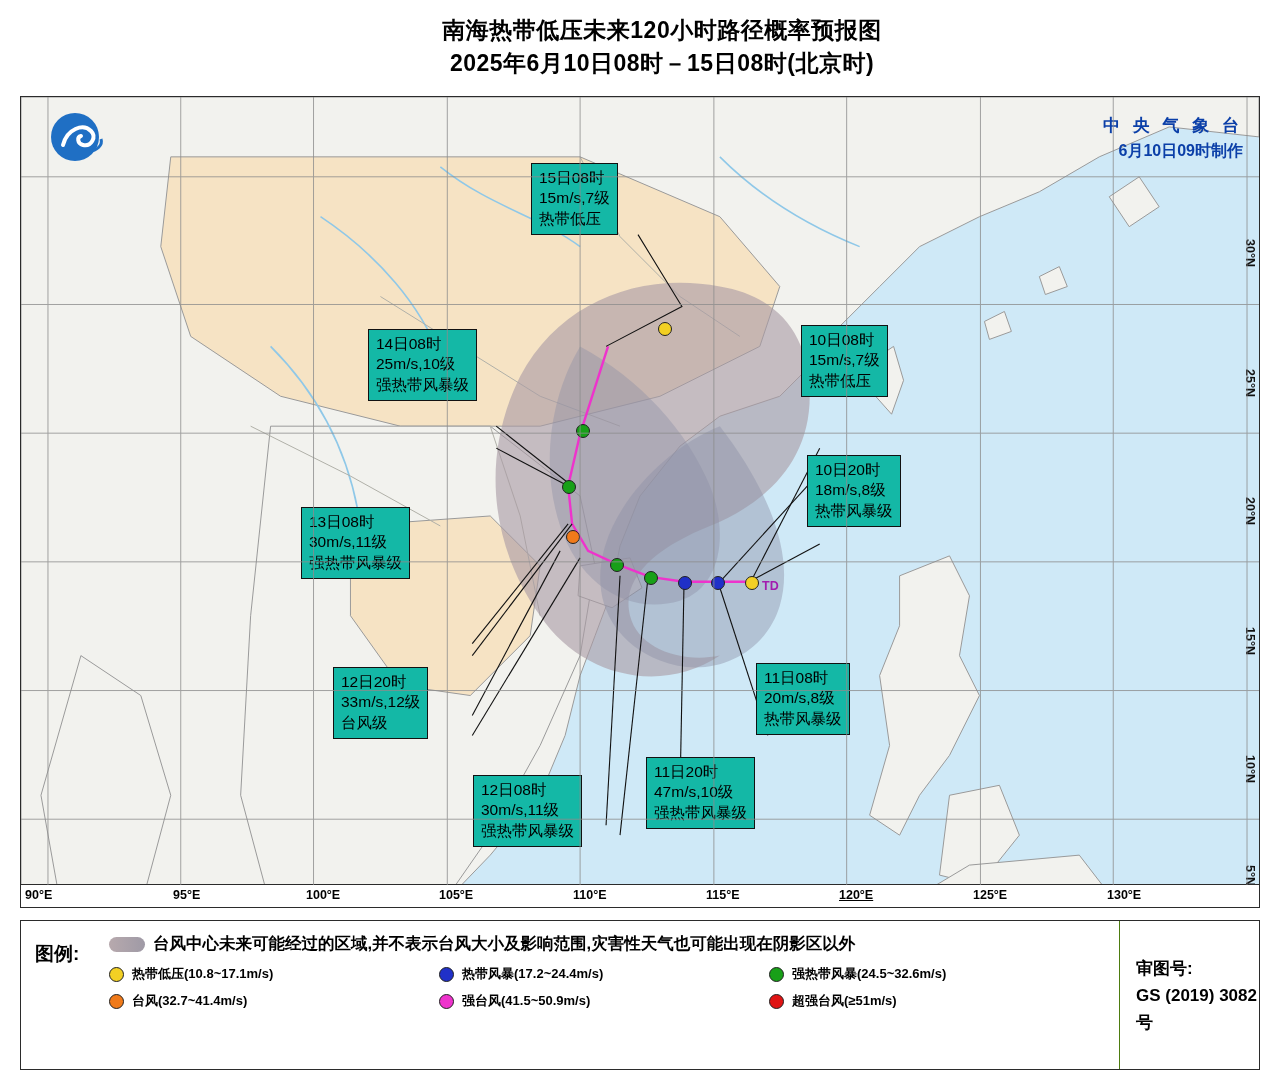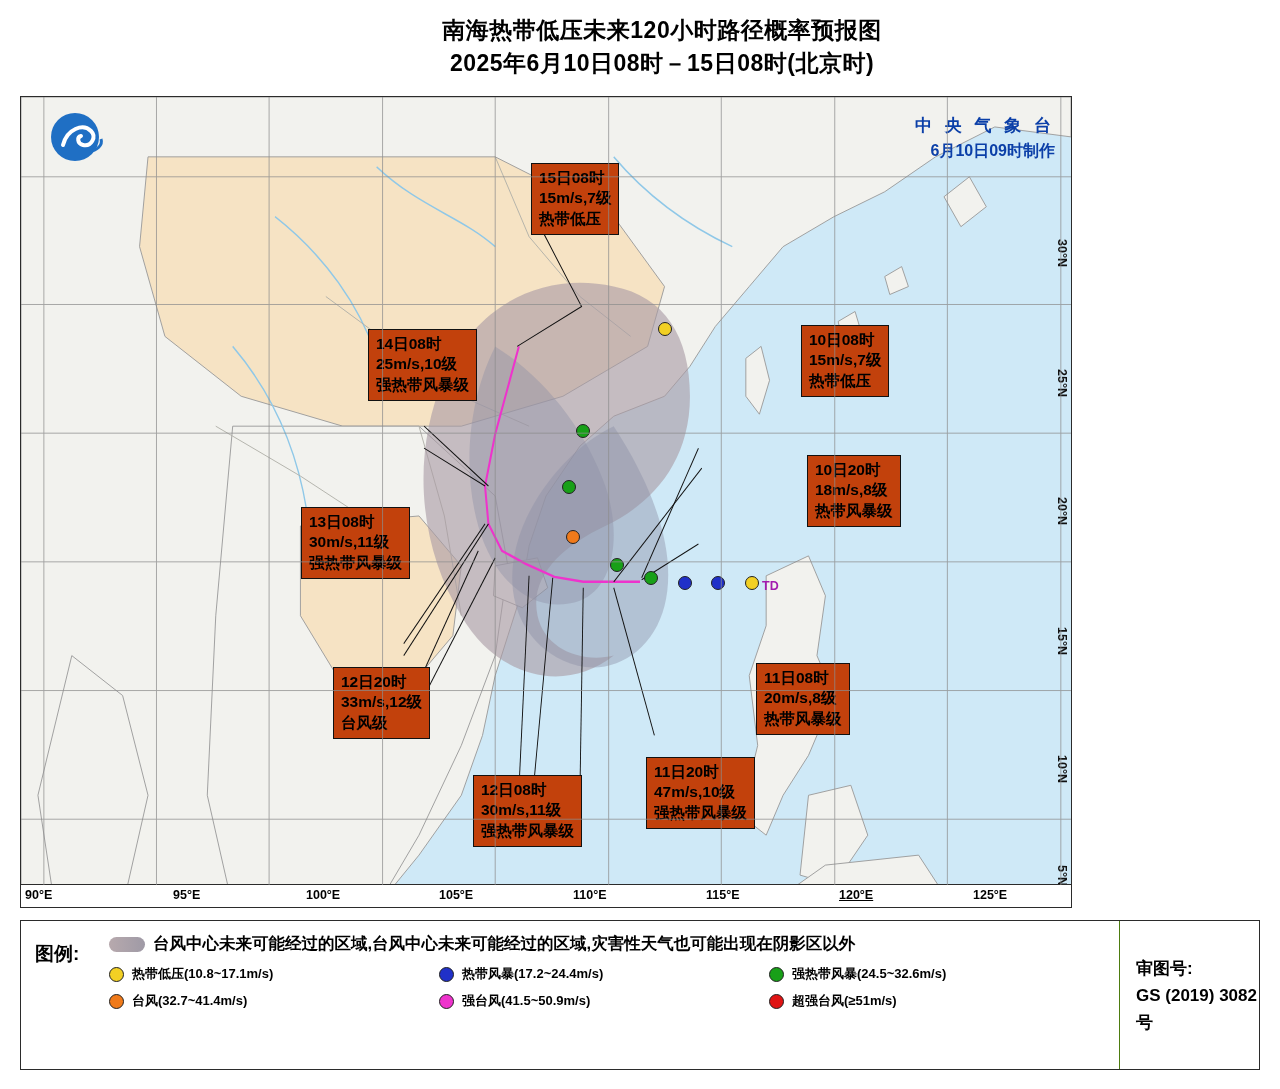--- a/index.html
+++ b/index.html
@@ -7,21 +7,21 @@
     width:1280px;height:1089px;background:#ffffff;
     font-family:"Liberation Sans","DejaVu Sans",sans-serif;
     color:#000;overflow:hidden;position:relative;
   }
   .title-block{
     position:absolute;left:0;top:14px;width:1280px;text-align:center;
     line-height:1.45;
   }
   .title-line{font-size:23px;font-weight:bold;letter-spacing:.5px;padding-left:44px;}
   .map-frame{
-    position:absolute;left:20px;top:96px;width:1052px;height:812px;
+    position:absolute;left:20px;top:96px;width:1240px;height:812px;
     border:1px solid #2b2b2b;box-sizing:border-box;overflow:hidden;
     background:#cfe9f7;
   }
   
   .sea{position:absolute;inset:0;background:#cfe9f7;}
   svg.geo{position:absolute;left:0;top:0;width:100%;height:100%;}
   
   .grid-line{stroke:#8d8d8d;stroke-width:1;opacity:.8;}
   .lat-label,.lon-label{
     position:absolute;font-size:12.5px;color:#111;font-weight:bold;
@@ -37,22 +37,22 @@
     position:absolute;left:22px;top:14px;width:78px;height:58px;
   }
   .org{
     position:absolute;right:16px;top:16px;text-align:right;color:#0b3fa8;
     font-weight:bold;line-height:1.5;
   }
   .org .l1{font-size:17px;letter-spacing:4px;}
   .org .l2{font-size:16px;}
   
   .callout{
-    position:absolute;background:#c2410c;border:1px solid #111;
-    padding:4px 7px 5px;font-size:15.5px;font-weight:bold;line-height:1.32;
+    position:absolute;background:#14b8a6;border:1px solid #111;
+    padding:4px 7px 5px;font-size:15.5px;font-weight:normal;line-height:1.32;
     white-space:pre-line;text-align:left;
   }
   .leader{stroke:#111;stroke-width:1.1;fill:none;}
   
   .pt{position:absolute;width:12px;height:12px;border-radius:50%;
       border:1.4px solid #222;transform:translate(-50%,-50%);}
   .td-label{position:absolute;font-size:12.5px;color:#a21caf;font-weight:bold;}
   
   .legend{
     position:absolute;left:20px;top:920px;width:1240px;height:150px;
@@ -254,21 +254,21 @@
       <line x1="0" y1="724" x2="1240" y2="724"></line>
     </g>
   </svg>
 </div>
 
 <div class="legend">
   <div class="legend-main">
     <div class="legend-title">图例:</div>
     <div class="legend-note">
       <span class="swatch-shade"></span>
-      <span>台风中心未来可能经过的区域,台风中心未来可能经过的区域,灾害性天气也可能出现在阴影区以外</span>
+      <span>台风中心未来可能经过的区域,并不表示台风大小及影响范围,灾害性天气也可能出现在阴影区以外</span>
     </div>
     <div class="legend-grid">
       <div class="lg-item">
         <span class="dot" style="background:#f2d024;"></span>
         <span>热带低压(10.8~17.1m/s)</span>
       </div>
       <div class="lg-item">
         <span class="dot" style="background:#2030c8;"></span>
         <span>热带风暴(17.2~24.4m/s)</span>
       </div>

